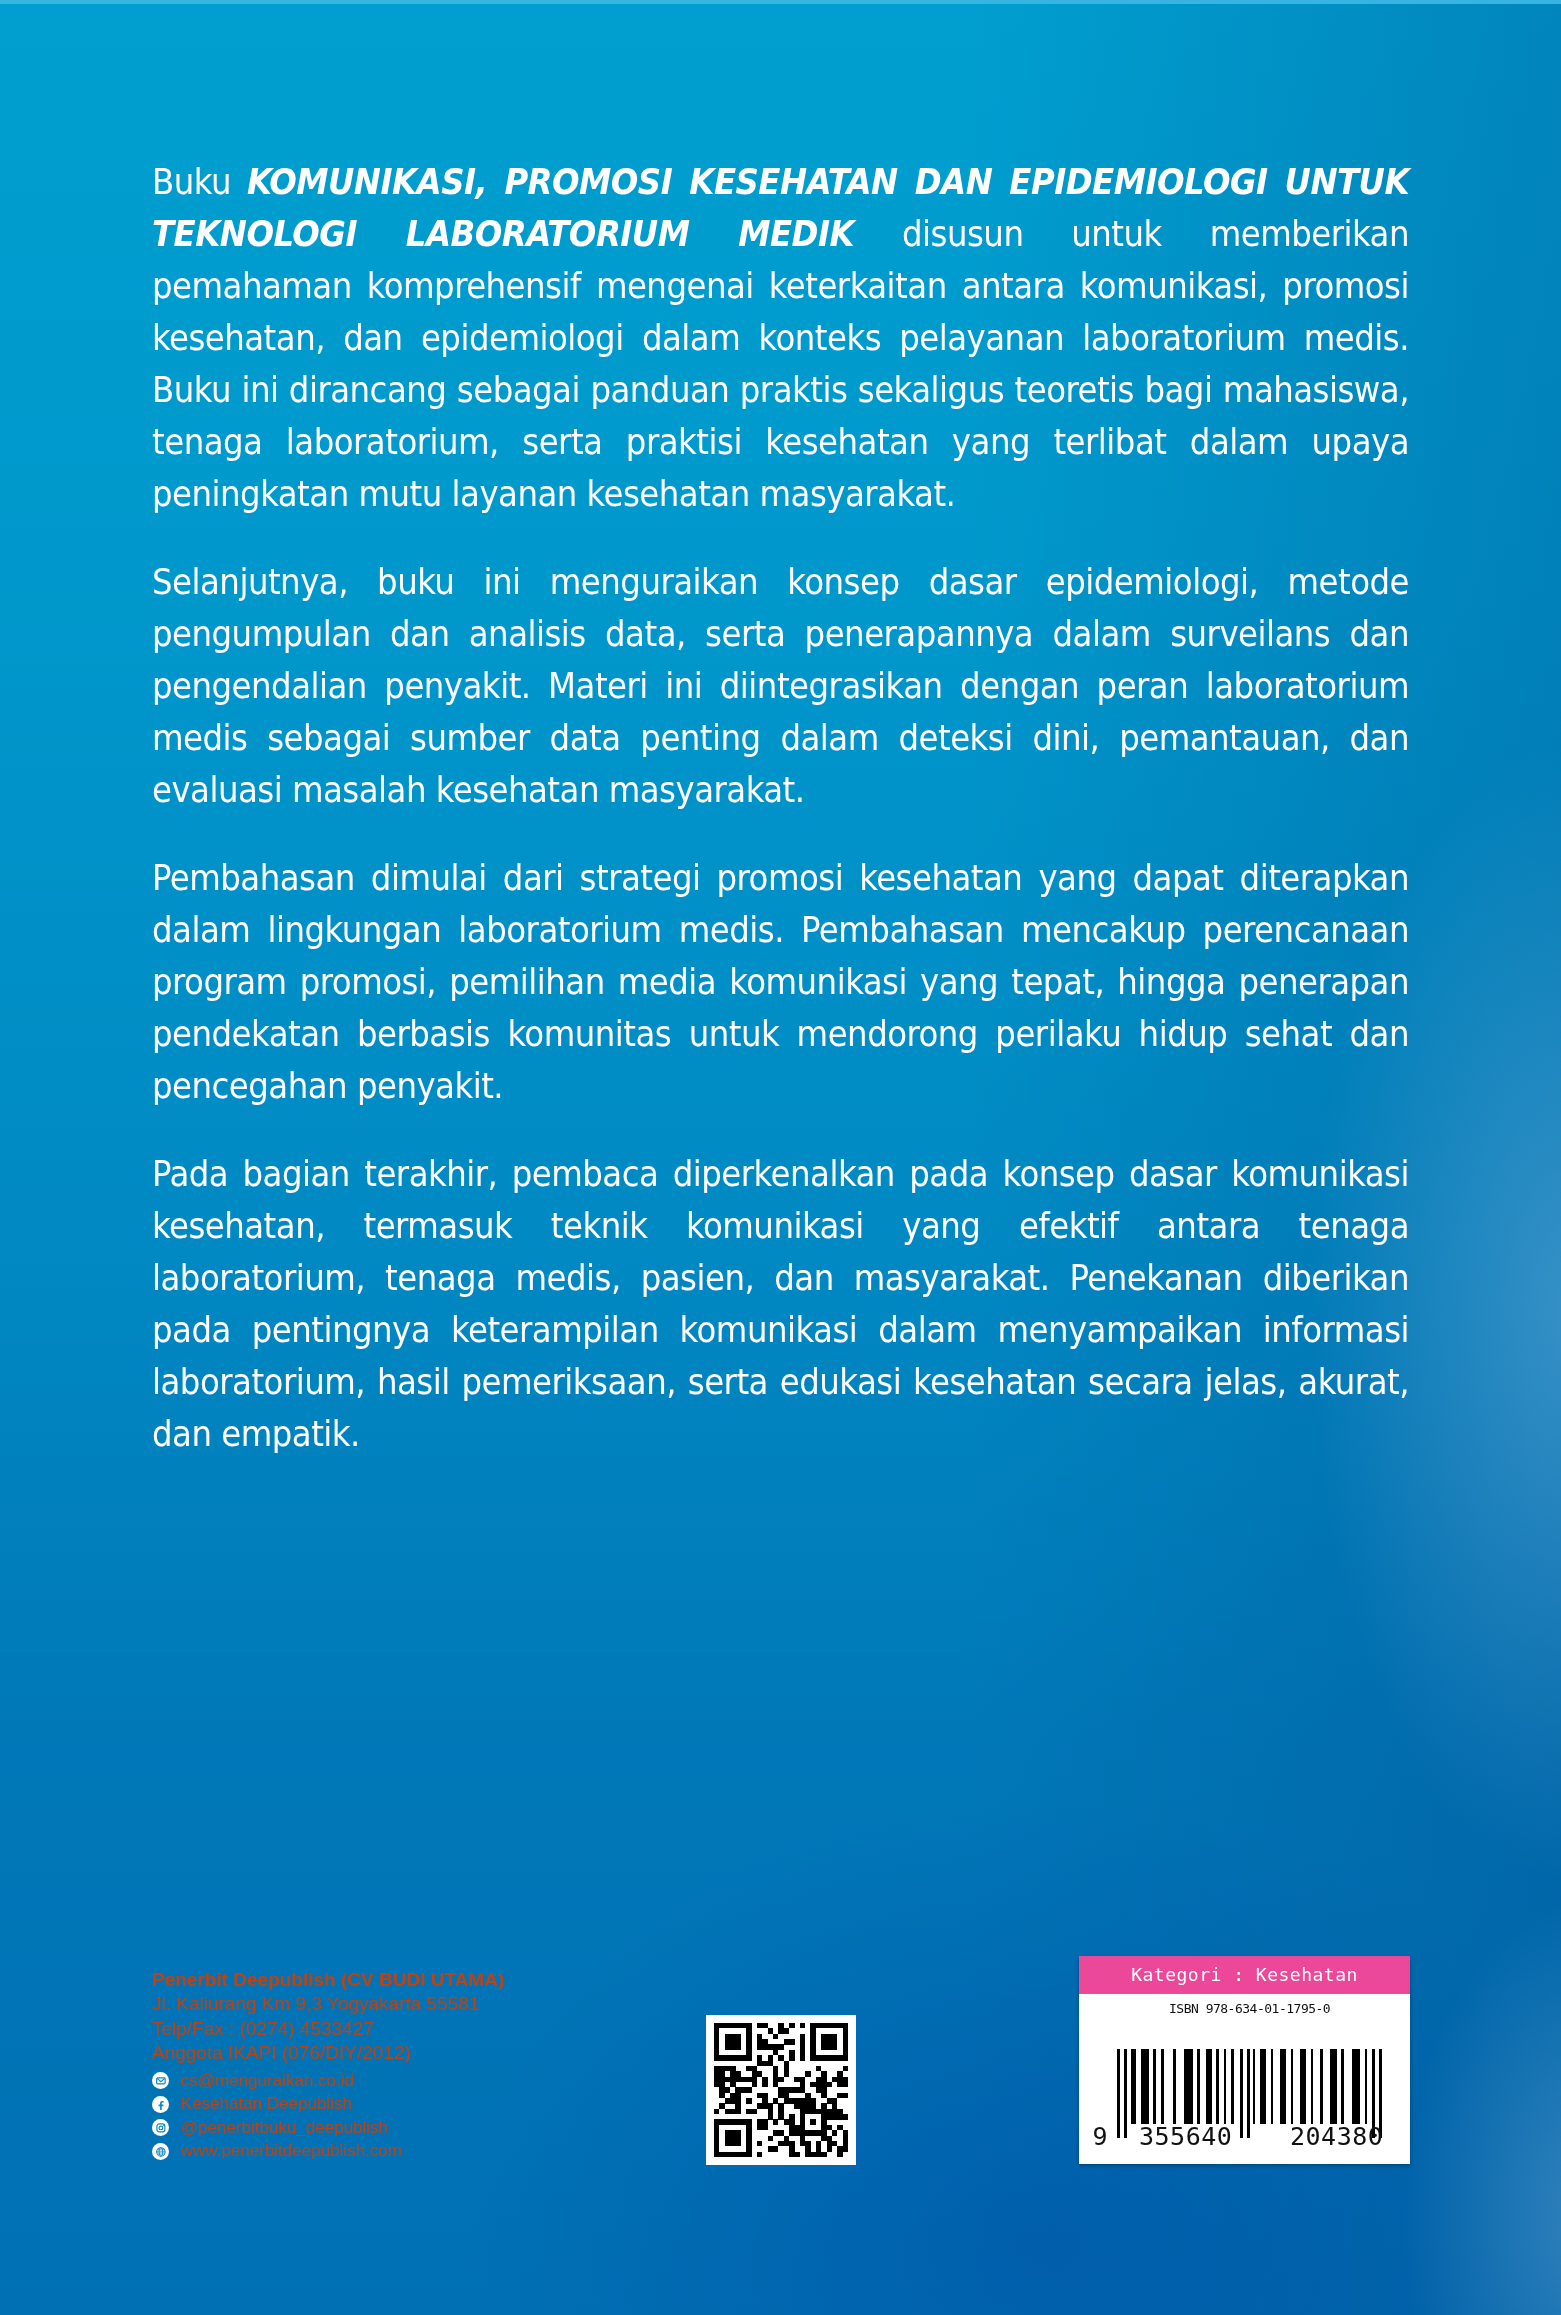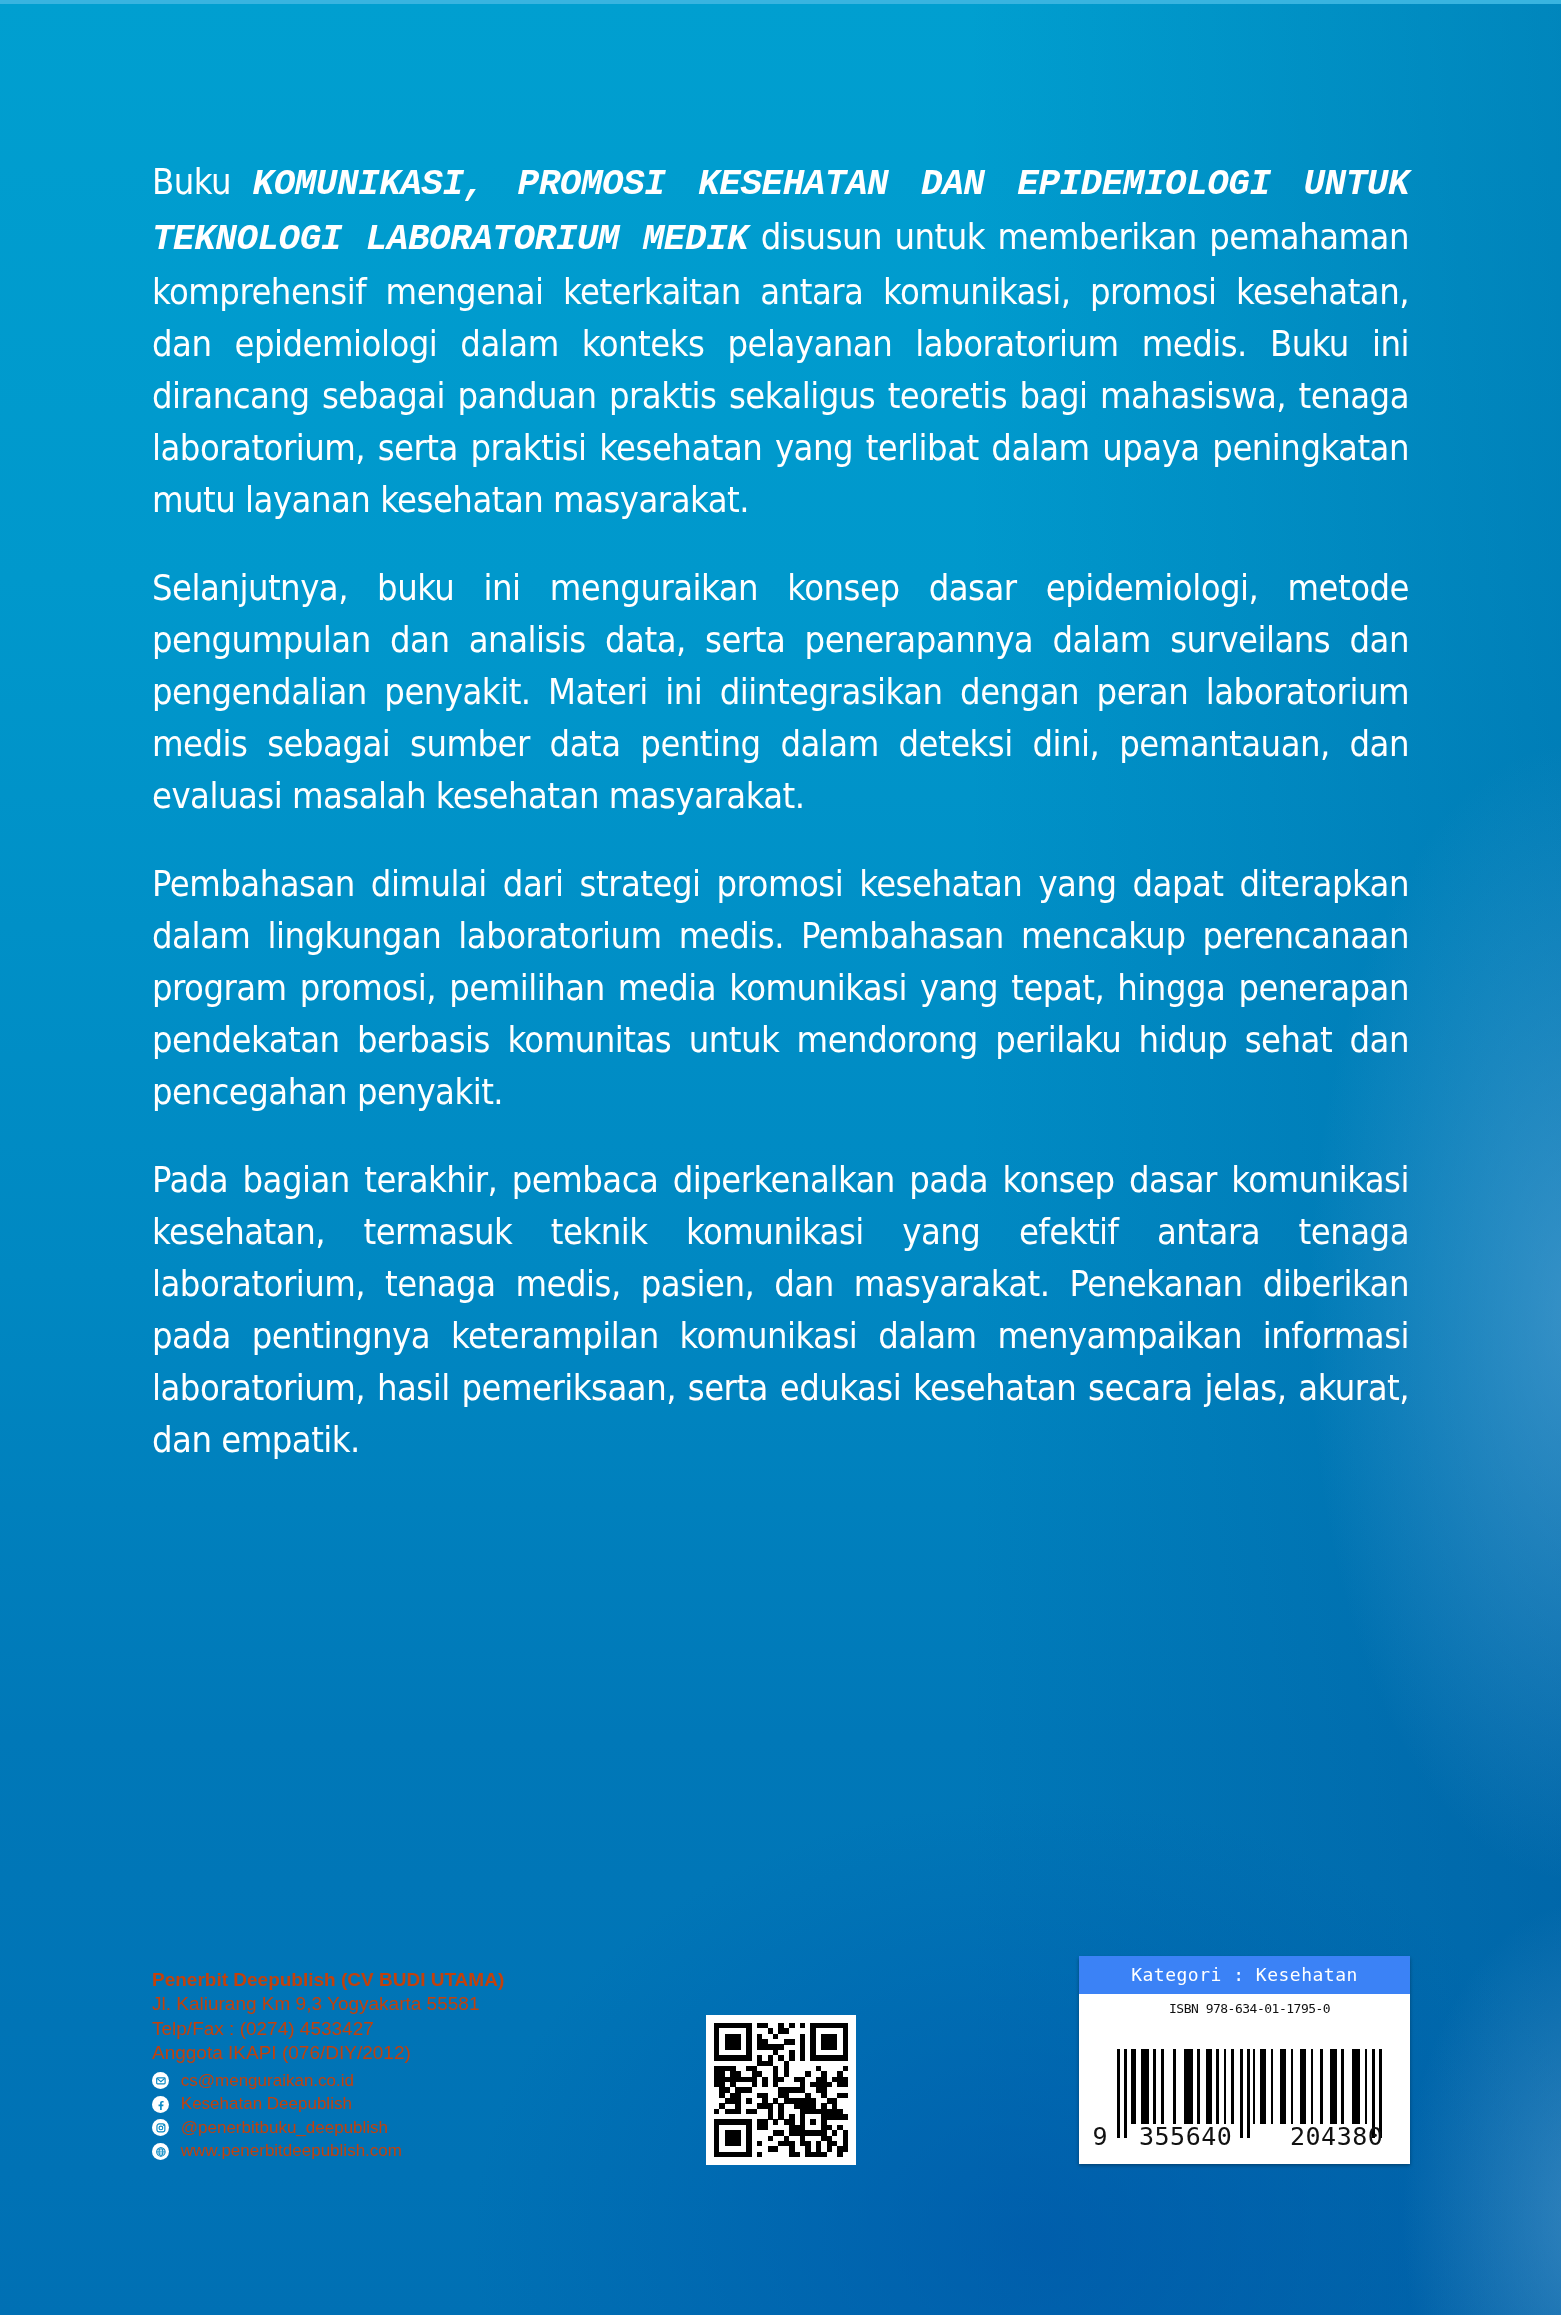--- a/index.html
+++ b/index.html
@@ -22,21 +22,21 @@
     position: absolute; left: 152px; top: 156px; width: 1257px;
     color: #ffffff;
     font-family: "DejaVu Sans", sans-serif;
     font-size: 36px;
     line-height: 52px;
     text-align: justify;
     letter-spacing: -0.5px;
     font-stretch: condensed;
   }
   .blurb p { margin: 0 0 36px 0; }
-  .blurb .title-em { font-weight: bold; font-style: italic; font-family: Liberation Mono, monospace; }
+  .blurb .title-em { font-weight: bold; font-style: italic; }
 
   .publisher {
     position: absolute; left: 152px; top: 1968px;
     color: #c2410c;
     font-family: "Liberation Sans", sans-serif;
     font-size: 19px; line-height: 24.4px;
   }
   .publisher .name { font-weight: bold; }
   .contacts { margin-top: 3.6px; }
   .contact {
@@ -57,21 +57,21 @@
   }
   .qr-box svg { position: absolute; left: 8.1px; top: 8.1px; }
 
   .barcode-box {
     position: absolute; left: 1079px; top: 1956px;
     width: 331px; height: 208px;
     background: #ffffff;
     box-shadow: 0 1.8px 3.6px rgba(0,0,0,0.35);
   }
   .barcode-header {
-    height: 38px; background: #3b82f6; color: #ffffff;
+    height: 38px; background: #ec4899; color: #ffffff;
     font-family: "DejaVu Sans Mono", monospace;
     font-size: 18px; line-height: 38px; text-align: center;
     letter-spacing: 0.5px;
   }
   .isbn-text {
     position: absolute; left: 90px; top: 45px;
     font-family: "DejaVu Sans Mono", monospace;
     font-size: 13px; color: #111111; letter-spacing: -0.5px;
   }
   .bars { position: absolute; left: 0; top: 0; }

